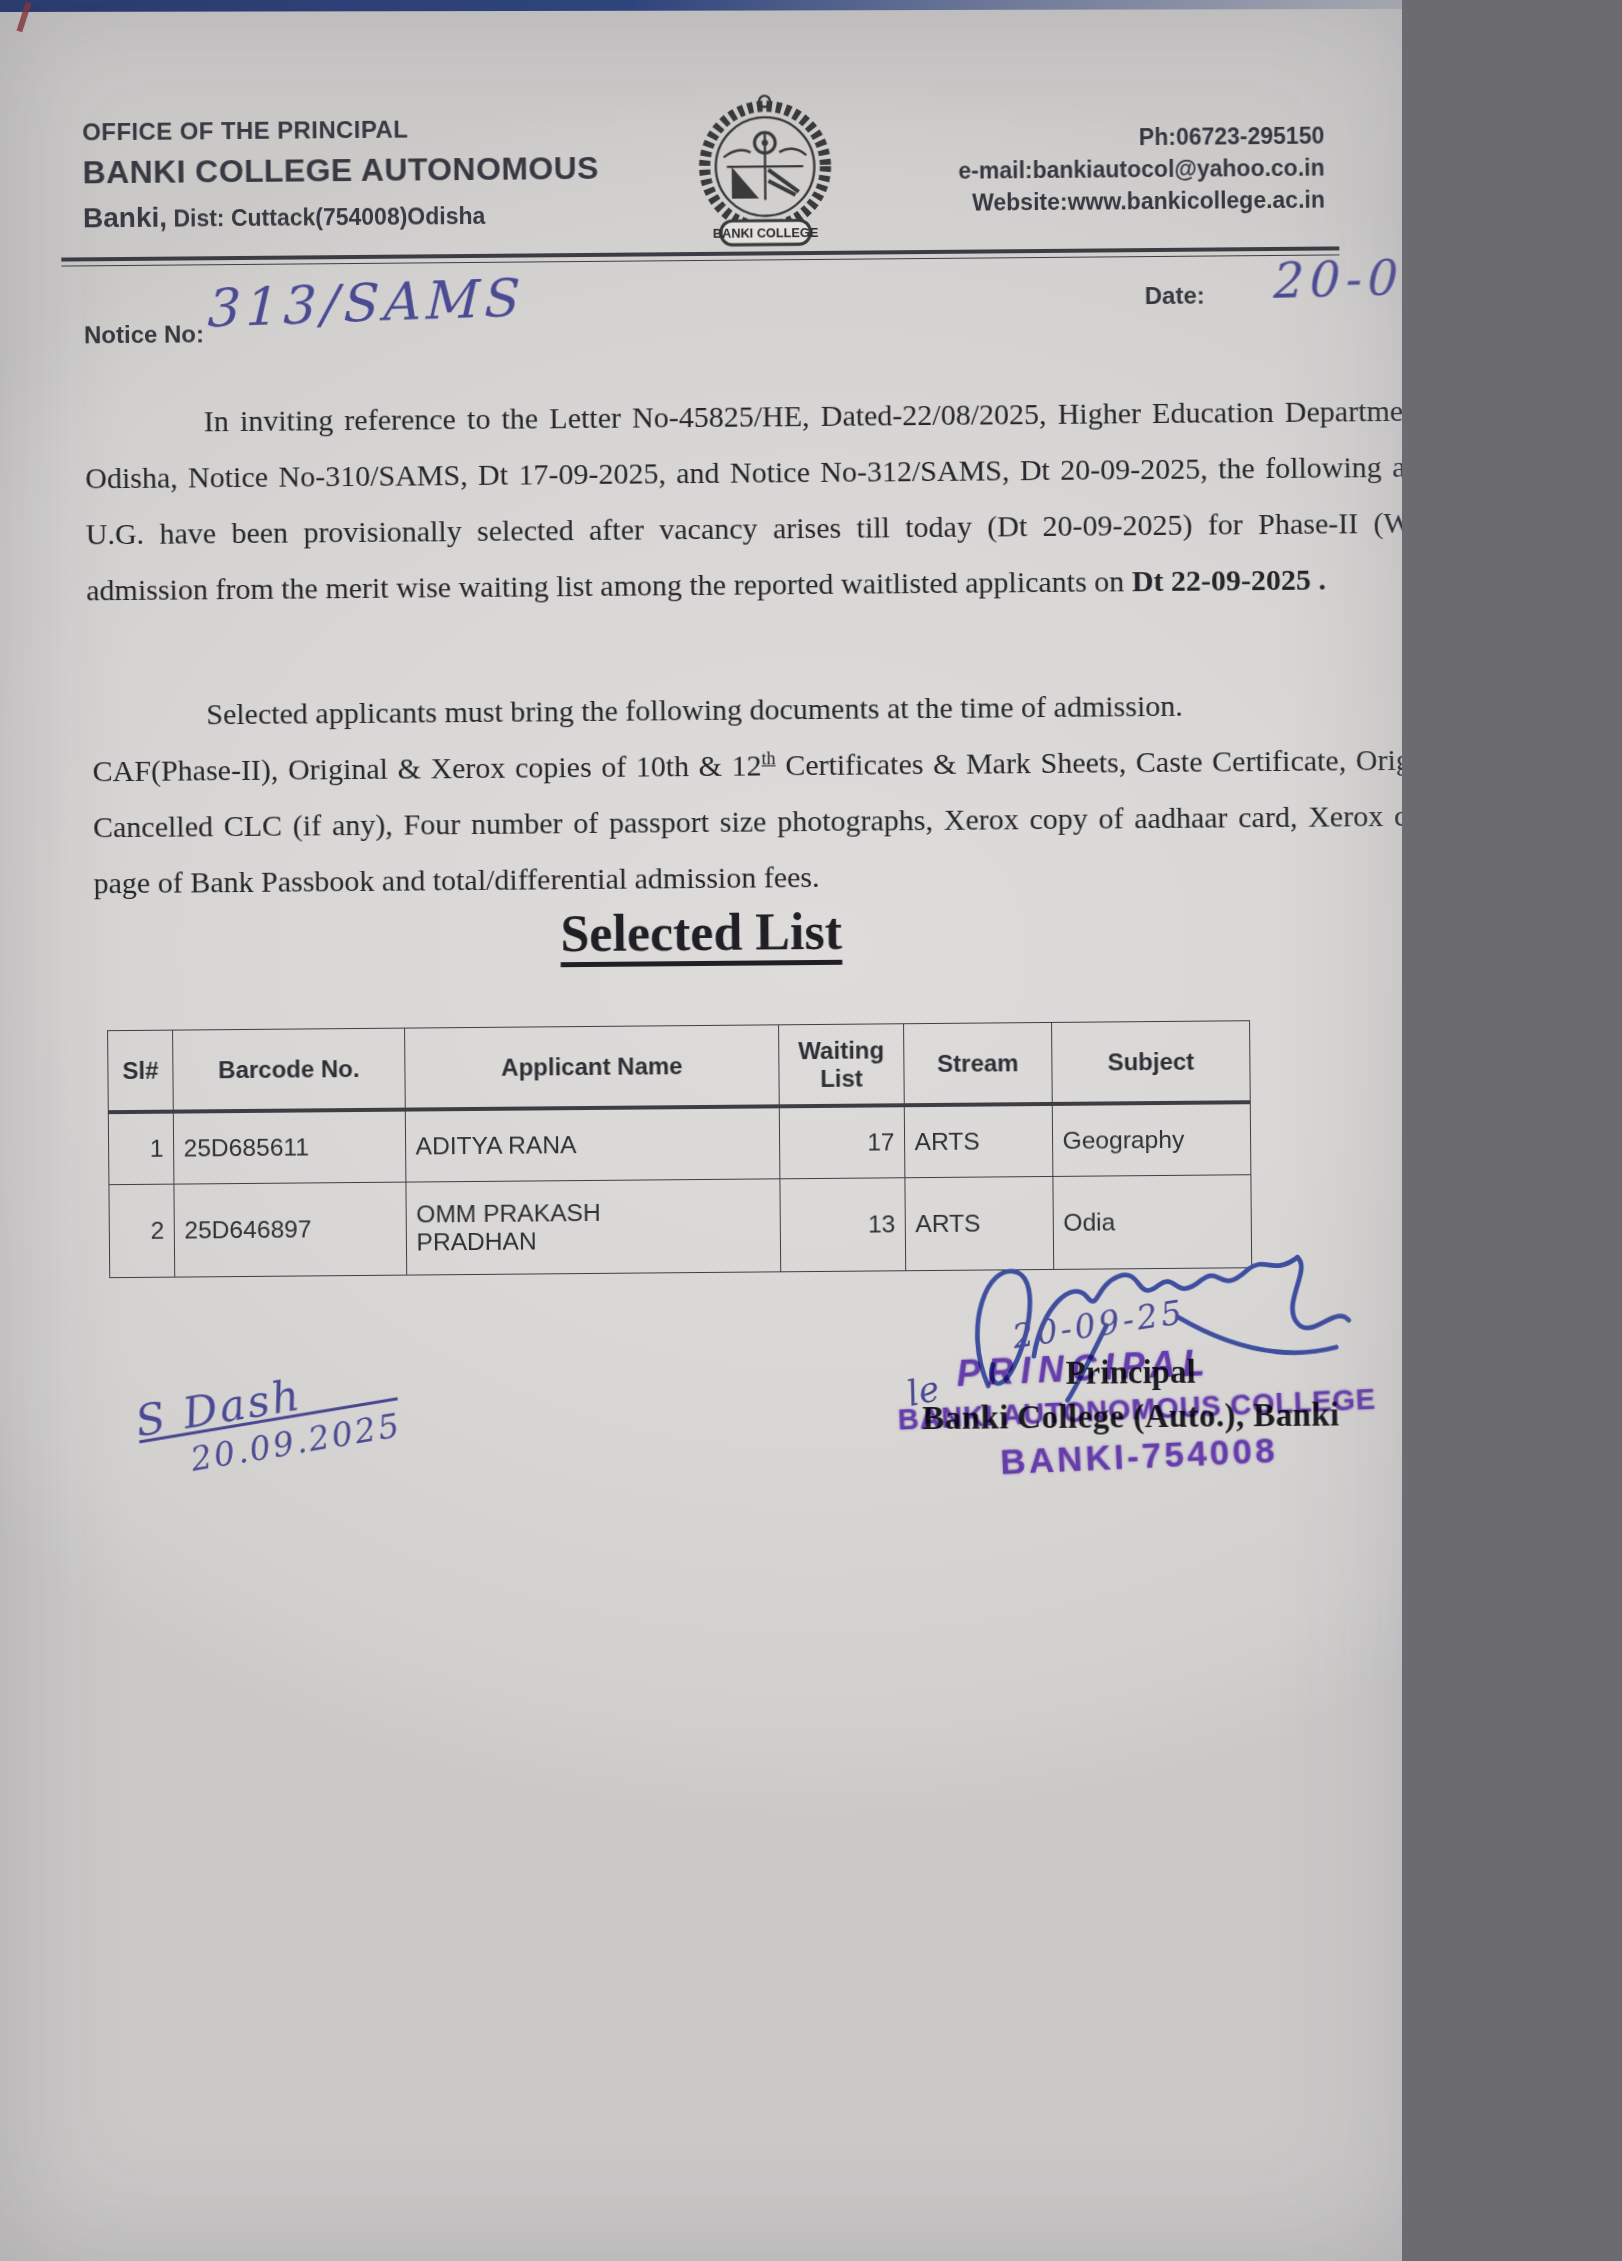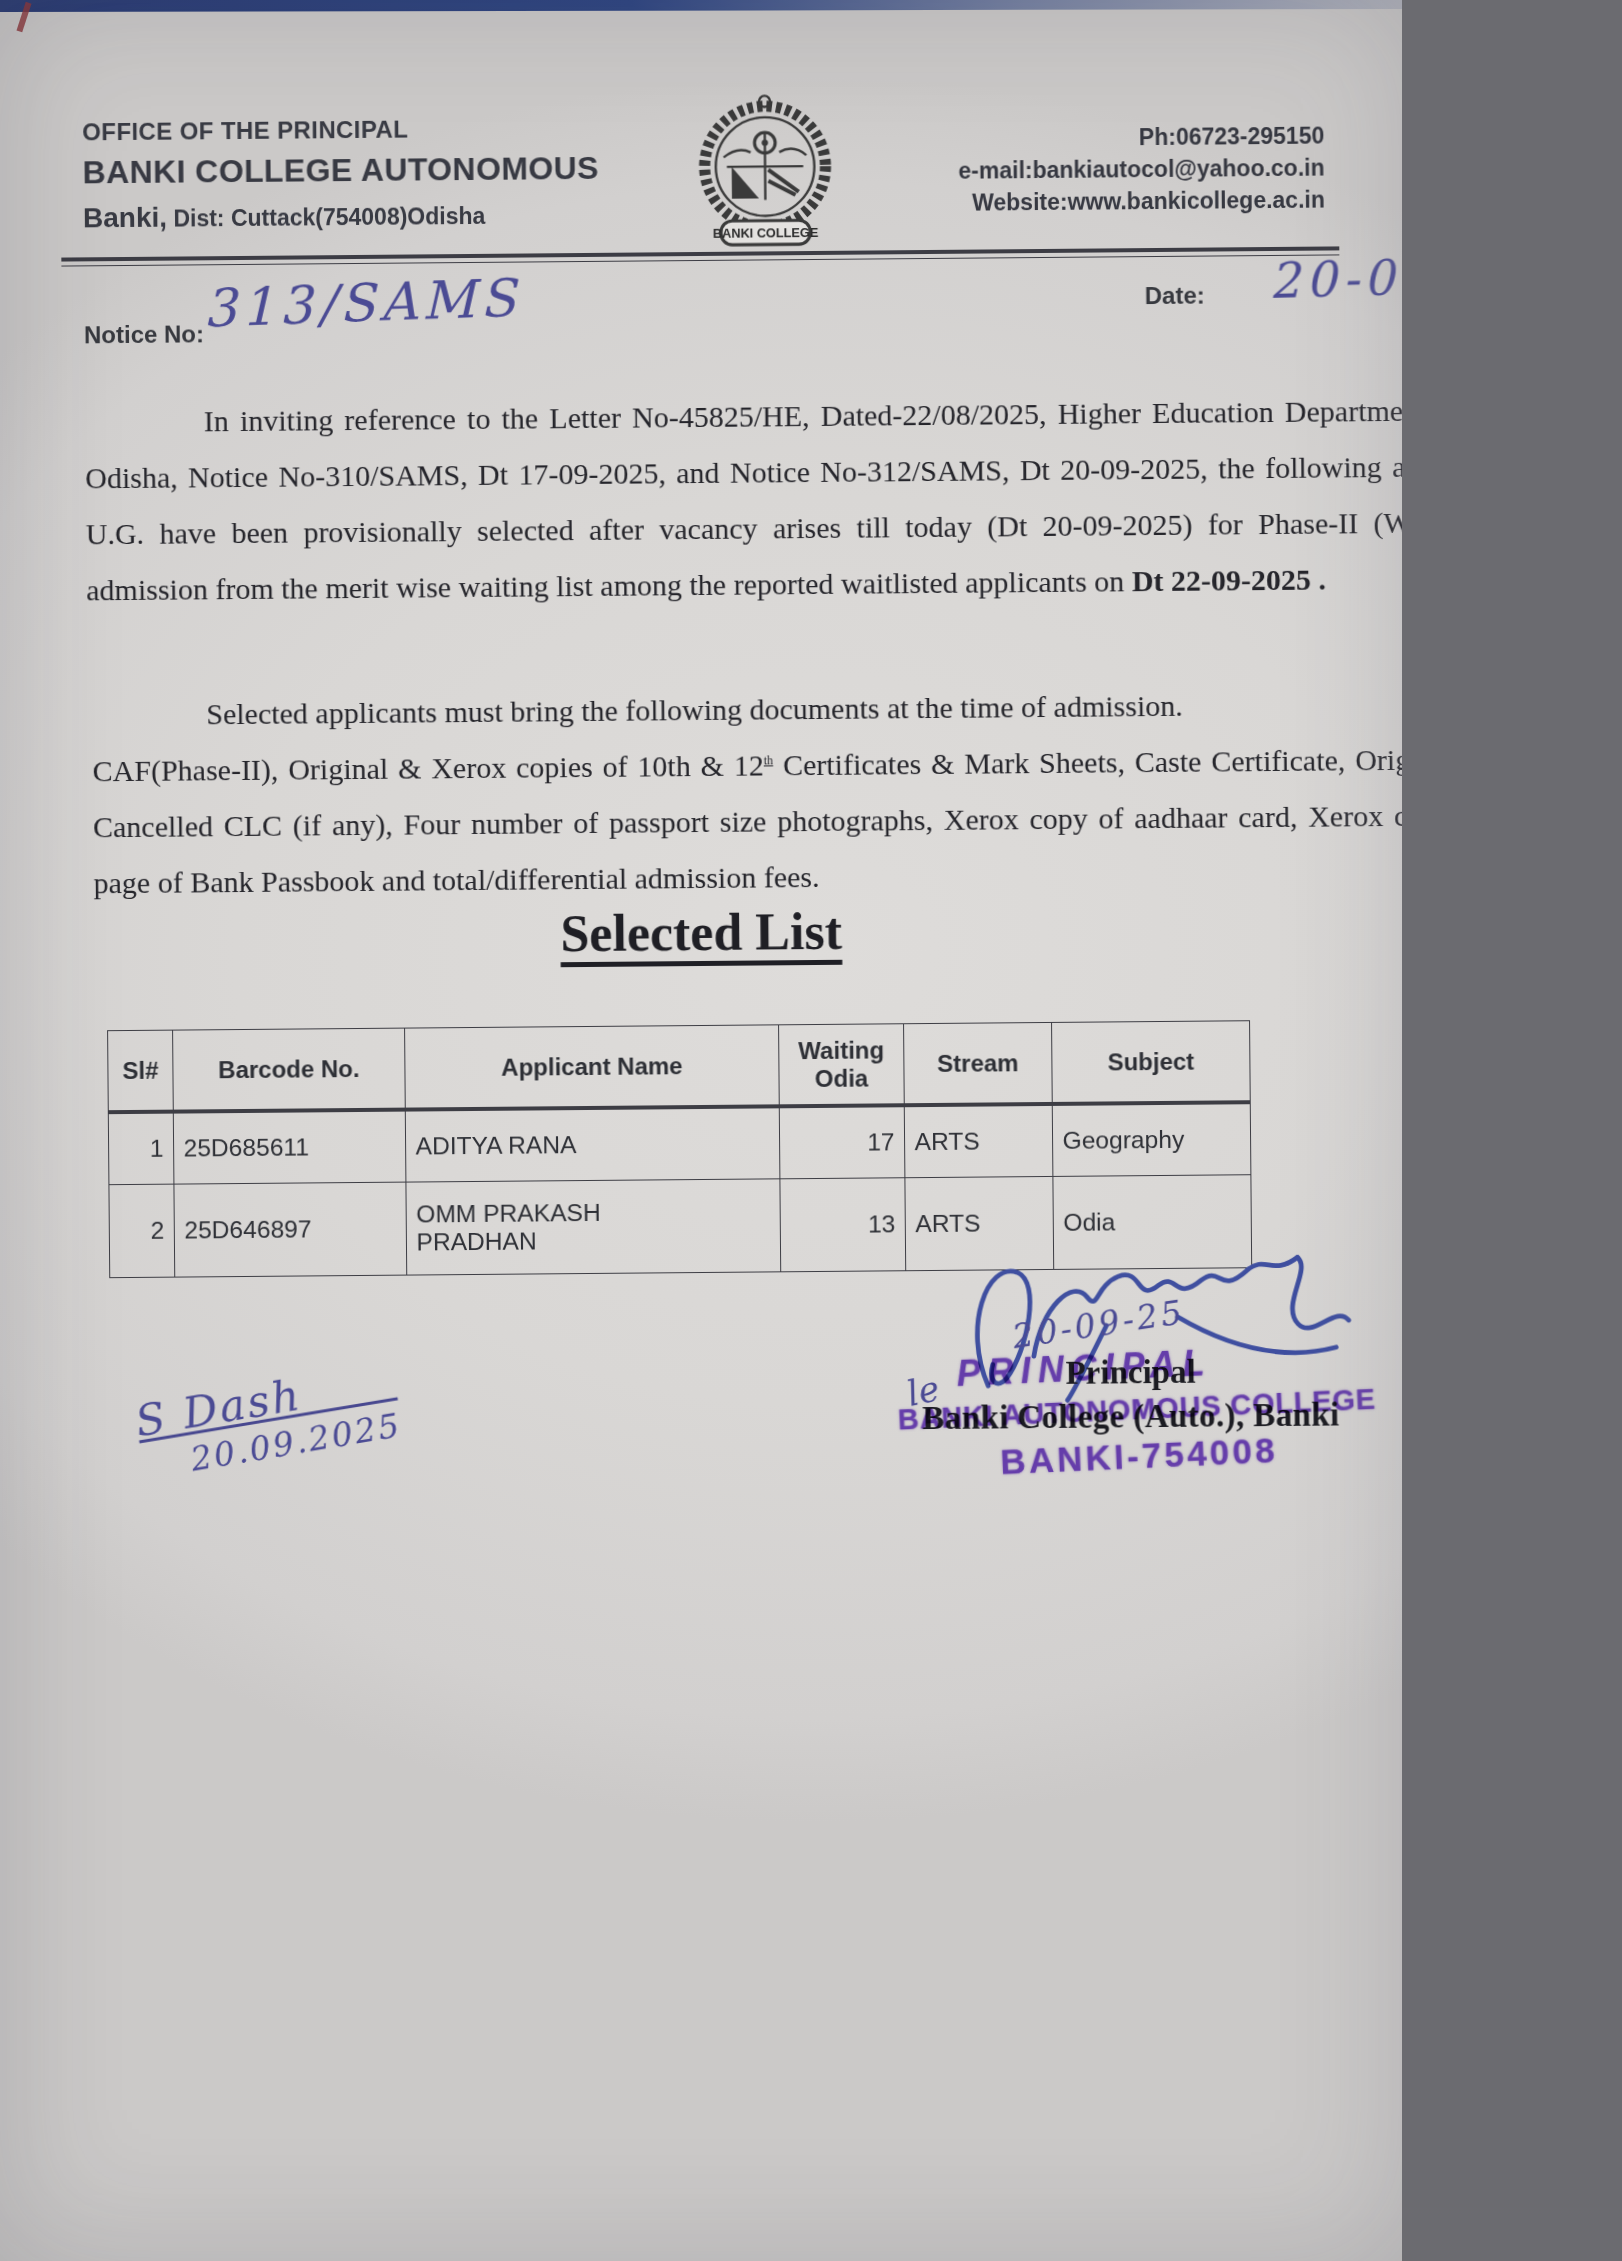--- a/index.html
+++ b/index.html
@@ -36,21 +36,21 @@
   .date-label{position:absolute;left:1150px;top:286px;font-size:24px;font-weight:700;color:#37393f;text-align:center;}
   .date-hand{position:absolute;left:1279px;top:255px;font-size:48px;letter-spacing:5.6px;transform:rotate(-1deg) skewX(-3deg);white-space:nowrap;}
 
   
   .para{position:absolute;left:89px;width:1464px;font-family:"Liberation Serif", serif;
     font-size:30px;line-height:56px;text-align:justify;color:#25252b;}
   .p1{top:359px;text-indent:119px;}
   .p2{top:652px;text-indent:119px;}
   .p3{top:708px;padding-left:4.8px;}
   .bold{font-weight:700;}
-  .p3 sup{font-size:12px;line-height:0;text-decoration:underline;}
+  .p3 sup{font-size:18px;line-height:0;text-decoration:underline;}
 
   
   .list-title{position:absolute;left:0;width:100%;top:903px;text-align:center;
     font-family:"Liberation Serif", serif;font-size:52px;font-weight:800;color:#1f1f25;}
   .list-title span{text-decoration:underline;text-decoration-thickness:4.8px;text-underline-offset:11px;}
 
   
   table.sel{position:absolute;left:106px;top:1025px;border-collapse:collapse;table-layout:fixed;
     width:1143px;color:#2e3036;}
   table.sel th, table.sel td{border:1.6px solid #3d3d44;overflow:hidden;}
@@ -140,21 +140,21 @@
           <col style="width:374px">
         <col style="width:125px">
           <col style="width:148px">
           <col style="width:198px">
       </colgroup>
       <tbody>
           <tr>
         <th>Sl#</th>
         <th>Barcode No.</th>
         <th>Applicant Name</th>
-        <th>Waiting Odia</th>
+        <th>Waiting List</th>
         <th>Stream</th>
         <th>Subject</th>
       </tr>
       <tr class="r1">
         <td class="num">1</td>
         <td>25D685611</td>
         <td class="name"><span>ADITYA RANA</span></td>
         <td class="num">17</td>
         <td>ARTS</td>
         <td>Geography</td>

